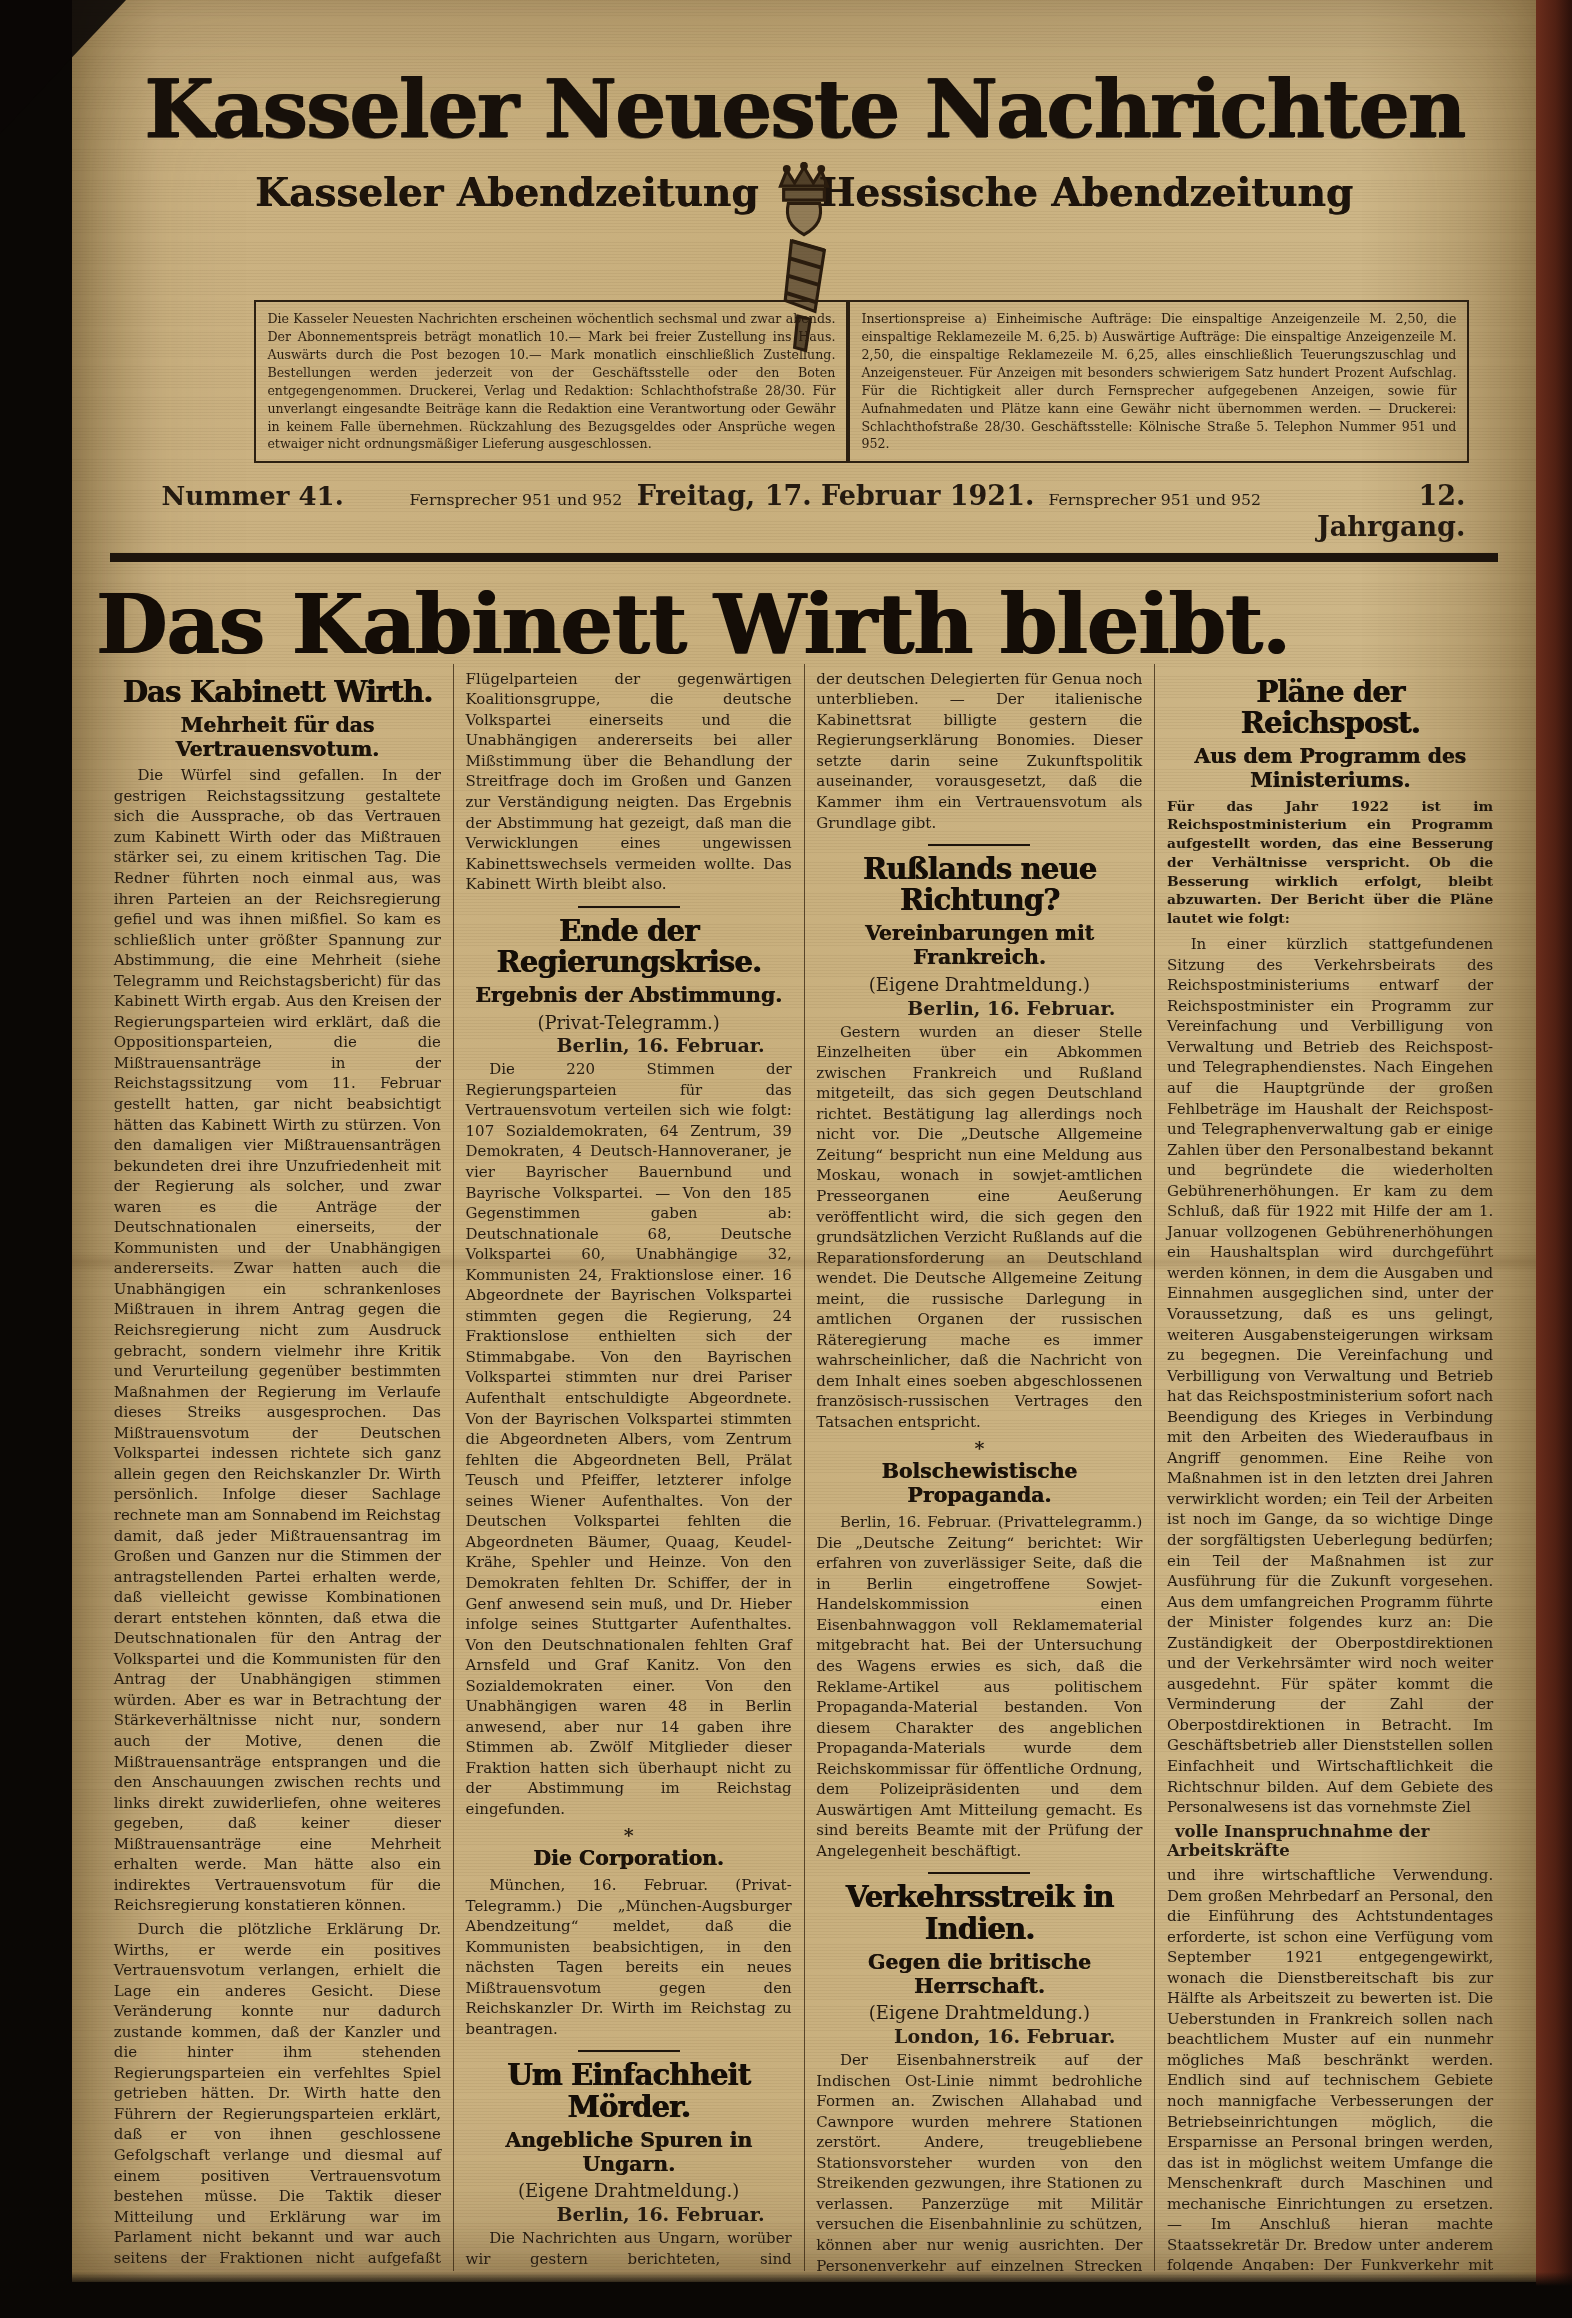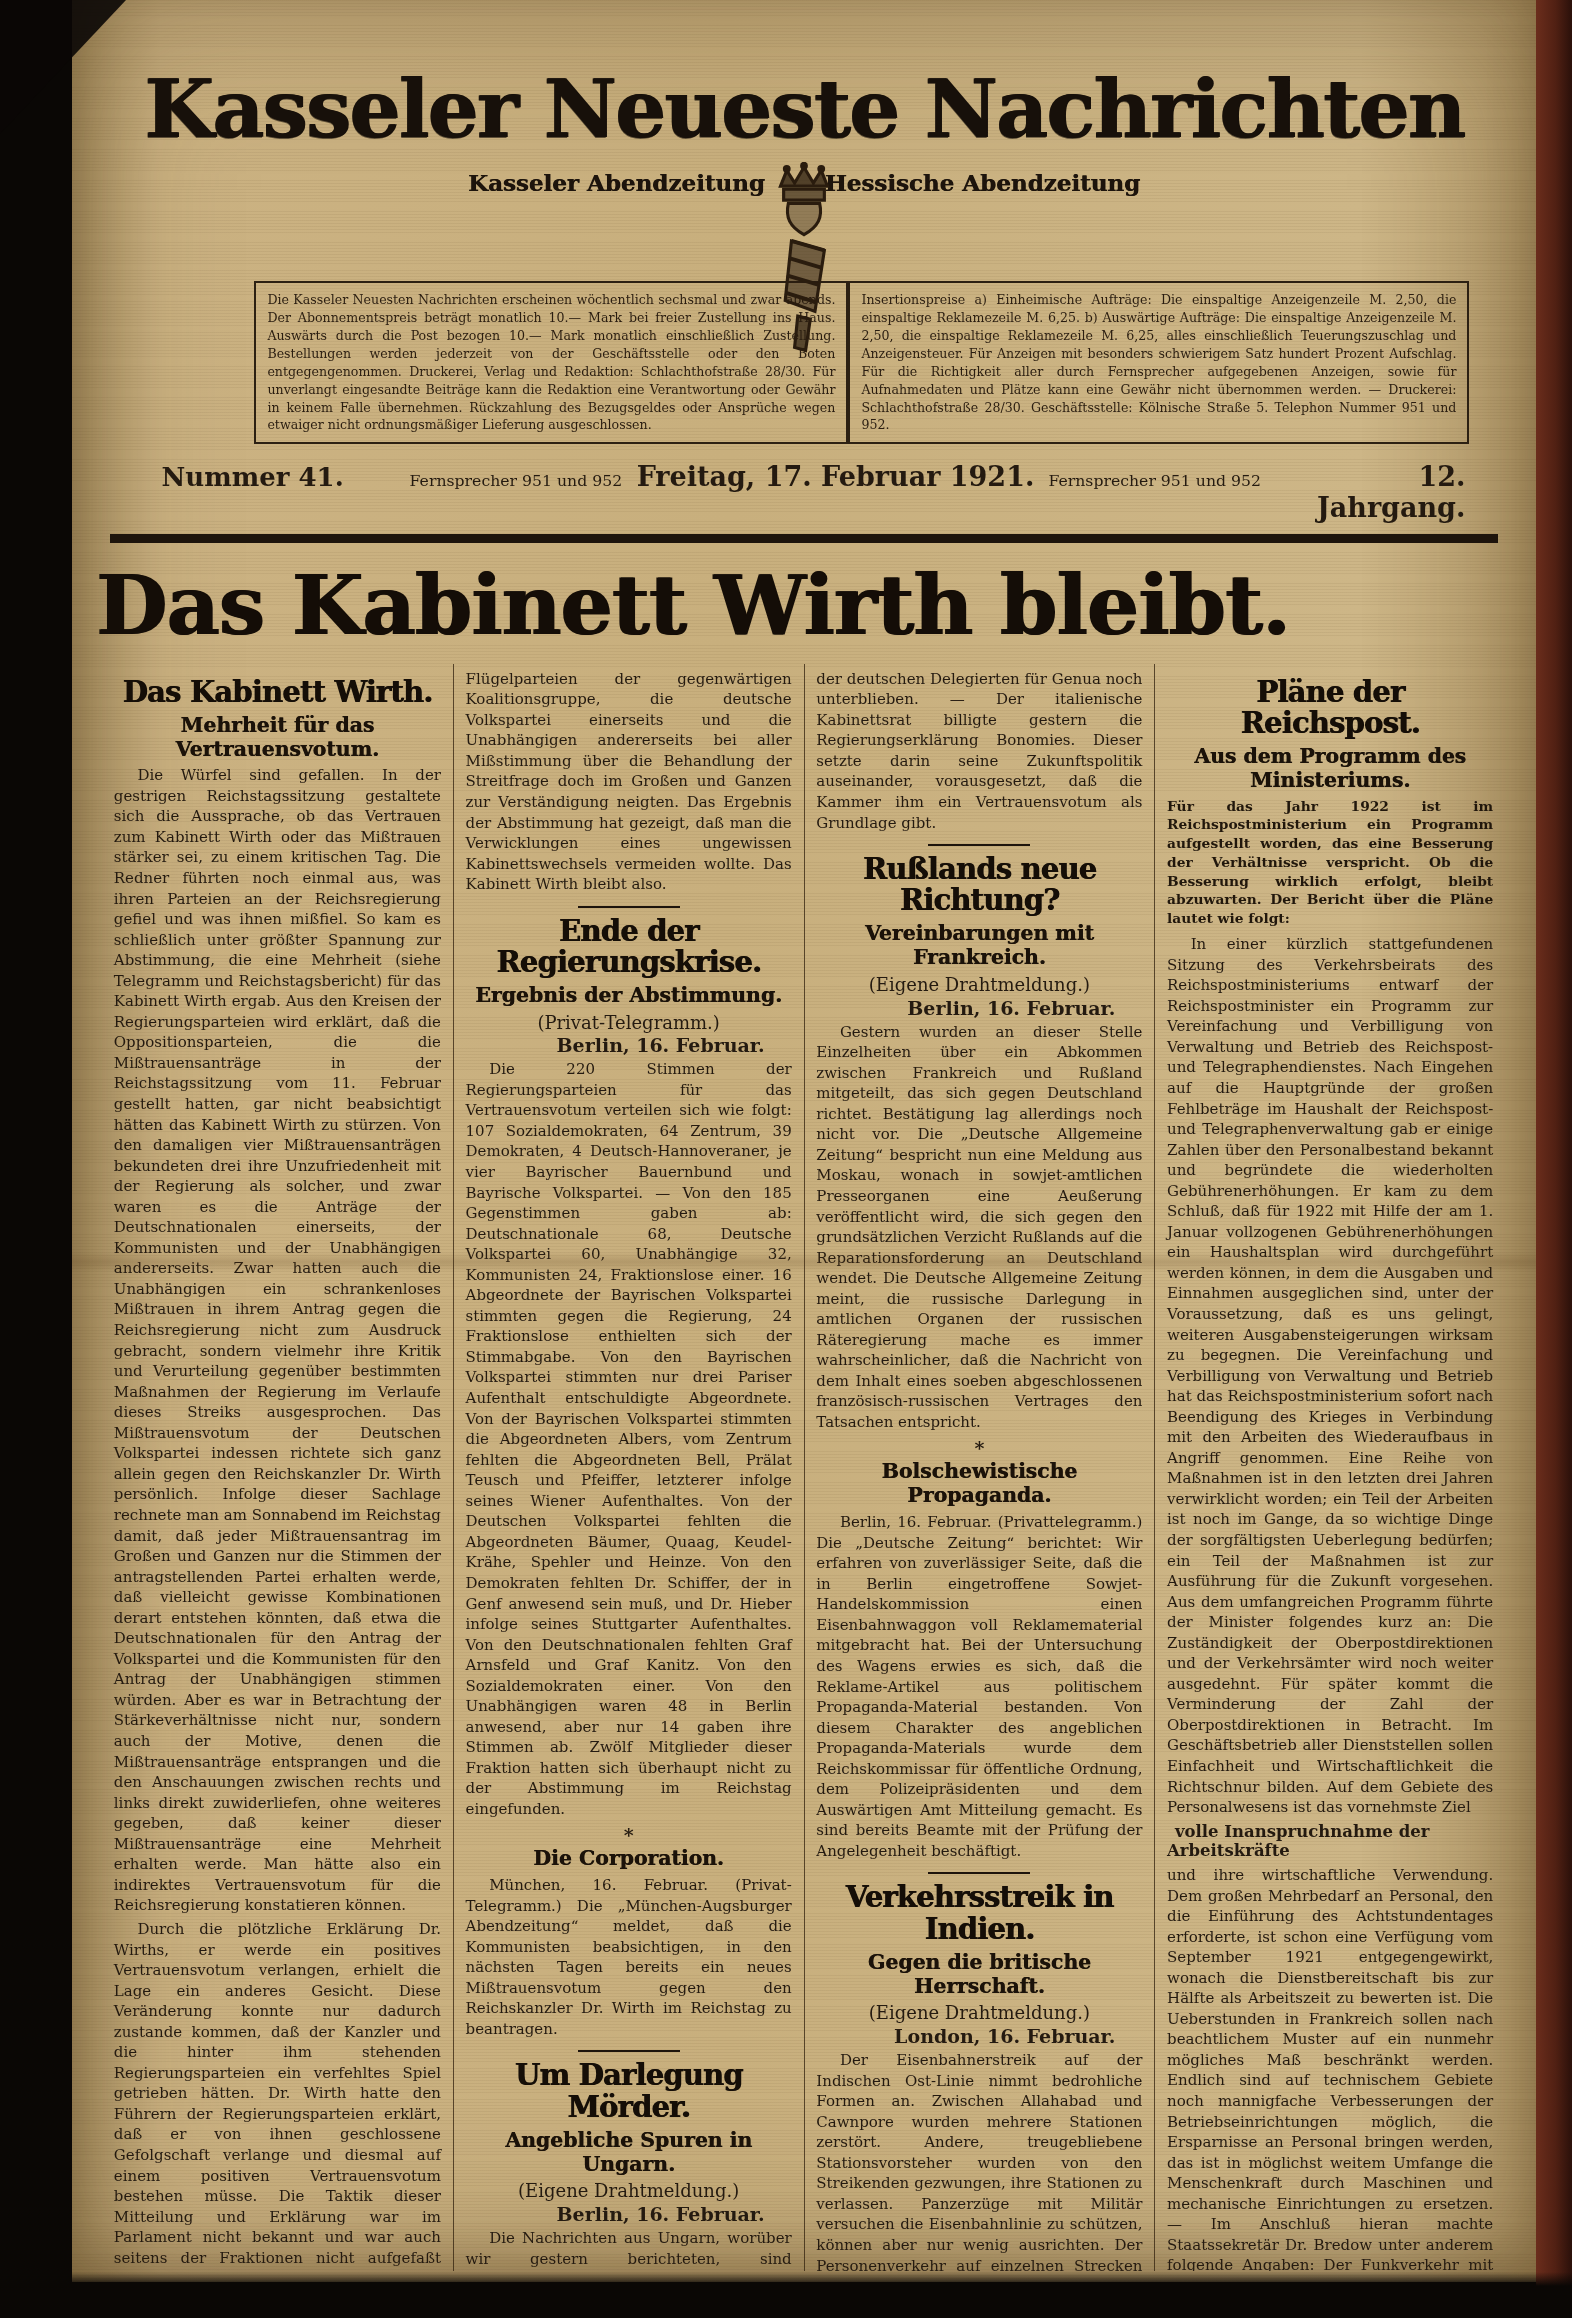--- a/index.html
+++ b/index.html
@@ -19,21 +19,21 @@
   .corner{position:absolute;left:0;top:0;width:126px;height:134px;
     background:#0a0705;clip-path:polygon(0 0,100% 0,0 100%);opacity:.9;}
   .bottom-edge{position:absolute;left:0;top:2272px;width:1572px;height:46px;
     background:linear-gradient(180deg,rgba(10,7,5,0) 0,#0a0705 14px);}
 
   
   .masthead{position:absolute;left:23.6px;right:23.6px;top:69px;text-align:center;}
   .mast-title{font-size:80px;font-weight:bold;letter-spacing:-1.6px;line-height:1;
     color:#17100a;text-shadow:1.3px 0 #17100a, 0 0.8px 0 rgba(23,16,10,.6);white-space:nowrap;}
   .subrow{display:flex;justify-content:center;gap:60px;margin-top:20.4px;
-    font-size:23px;font-weight:bold;color:#1d140c;text-shadow:0.6px 0 #1d140c;align-items:flex-end;}
+    font-size:39px;font-weight:bold;color:#1d140c;text-shadow:0.6px 0 #1d140c;align-items:flex-end;}
   .crest{position:absolute;left:50%;top:93px;transform:translateX(-50%);width:94px;height:197px;}
   .boxrow{display:flex;justify-content:flex-end;margin-top:85px;padding:0 43px 0 46px;}
   .ibox{border:2.4px solid #2c2012;padding:7.9px 11px;font-size:12.6px;line-height:1.42;
     text-align:justify;margin:0;color:#2a1d10;}
   .ibox.l{width:594px;}
   .ibox.r{width:621px;}
   .daterow{display:flex;align-items:baseline;margin-top:17.3px;padding:0 47px;}
   .nummer{font-size:26px;font-weight:bold;flex:0 0 220px;}
   .fon{font-size:15.7px;flex:1 1 auto;}
   .fon.left{text-align:left;padding-left:47px;}
@@ -115,21 +115,21 @@
           <div class="blk rule"></div>
           <div class="blk h1">Ende der Regierungskrise.</div>
           <div class="blk sub">Ergebnis der Abstimmung.</div>
           <div class="blk credit">(Privat-Telegramm.)</div>
           <div class="blk dateline">Berlin, 16. Februar.</div>
           <div class="blk body">Die 220 Stimmen der Regierungsparteien für das Vertrauensvotum verteilen sich wie folgt: 107 Sozialdemokraten, 64 Zentrum, 39 Demokraten, 4 Deutsch-Hannoveraner, je vier Bayrischer Bauernbund und Bayrische Volkspartei. — Von den 185 Gegenstimmen gaben ab: Deutschnationale 68, Deutsche Volkspartei 60, Unabhängige 32, Kommunisten 24, Fraktionslose einer. 16 Abgeordnete der Bayrischen Volkspartei stimmten gegen die Regierung, 24 Fraktionslose enthielten sich der Stimmabgabe. Von den Bayrischen Volkspartei stimmten nur drei Pariser Aufenthalt entschuldigte Abgeordnete. Von der Bayrischen Volkspartei stimmten die Abgeordneten Albers, vom Zentrum fehlten die Abgeordneten Bell, Prälat Teusch und Pfeiffer, letzterer infolge seines Wiener Aufenthaltes. Von der Deutschen Volkspartei fehlten die Abgeordneten Bäumer, Quaag, Keudel-Krähe, Spehler und Heinze. Von den Demokraten fehlten Dr. Schiffer, der in Genf anwesend sein muß, und Dr. Hieber infolge seines Stuttgarter Aufenthaltes. Von den Deutschnationalen fehlten Graf Arnsfeld und Graf Kanitz. Von den Sozialdemokraten einer. Von den Unabhängigen waren 48 in Berlin anwesend, aber nur 14 gaben ihre Stimmen ab. Zwölf Mitglieder dieser Fraktion hatten sich überhaupt nicht zu der Abstimmung im Reichstag eingefunden.</div>
           <div class="blk star">*</div>
           <div class="blk sub">Die Corporation.</div>
           <div class="blk body">München, 16. Februar. (Privat-Telegramm.) Die „München-Augsburger Abendzeitung“ meldet, daß die Kommunisten beabsichtigen, in den nächsten Tagen bereits ein neues Mißtrauensvotum gegen den Reichskanzler Dr. Wirth im Reichstag zu beantragen.</div>
           <div class="blk rule"></div>
-          <div class="blk h1">Um Darlegung Mörder.</div>
+          <div class="blk h1">Um Einfachheit Mörder.</div>
           <div class="blk sub">Angebliche Spuren in Ungarn.</div>
           <div class="blk credit">(Eigene Drahtmeldung.)</div>
           <div class="blk dateline">Berlin, 16. Februar.</div>
           <div class="blk body">Die Nachrichten aus Ungarn, worüber wir gestern berichteten, sind widersprechend. Angeblich hielten sich zwei badische Kriminalbeamte im Auftrage der Staatsanwaltschaft Offenburg durch mehrere Wochen in Budapest auf, um die Mörder Erzbergers, Schulz und Tillessen, ausfindig zu machen. Die badischen Beamten haben, wie bestimmt, im Einvernehmen mit den ungarischen Behörden gearbeitet und geheime Unterstützung gefunden. Die Anwesenheit der gesuchten Mörder in Budapester Hotels soll festgestellt worden sein, ebenso daß die Mörder deutsche Pässe besaßen. Inzwischen haben die Mörder von den Nachforschungen Kenntnis erhalten und Pest verlassen. Man nimmt an, daß sie sich in das ungarische Hinterland gewendet haben. Die Nachforschungen nach den Mördern werden auf die Provinz ausgedehnt.</div>
         </div>
         <div class="col">
           <div class="blk continuation">der deutschen Delegierten für Genua noch unterblieben. — Der italienische Kabinettsrat billigte gestern die Regierungserklärung Bonomies. Dieser setzte darin seine Zukunftspolitik auseinander, vorausgesetzt, daß die Kammer ihm ein Vertrauensvotum als Grundlage gibt.</div>
           <div class="blk rule"></div>
           <div class="blk h1">Rußlands neue Richtung?</div>
           <div class="blk sub">Vereinbarungen mit Frankreich.</div>

